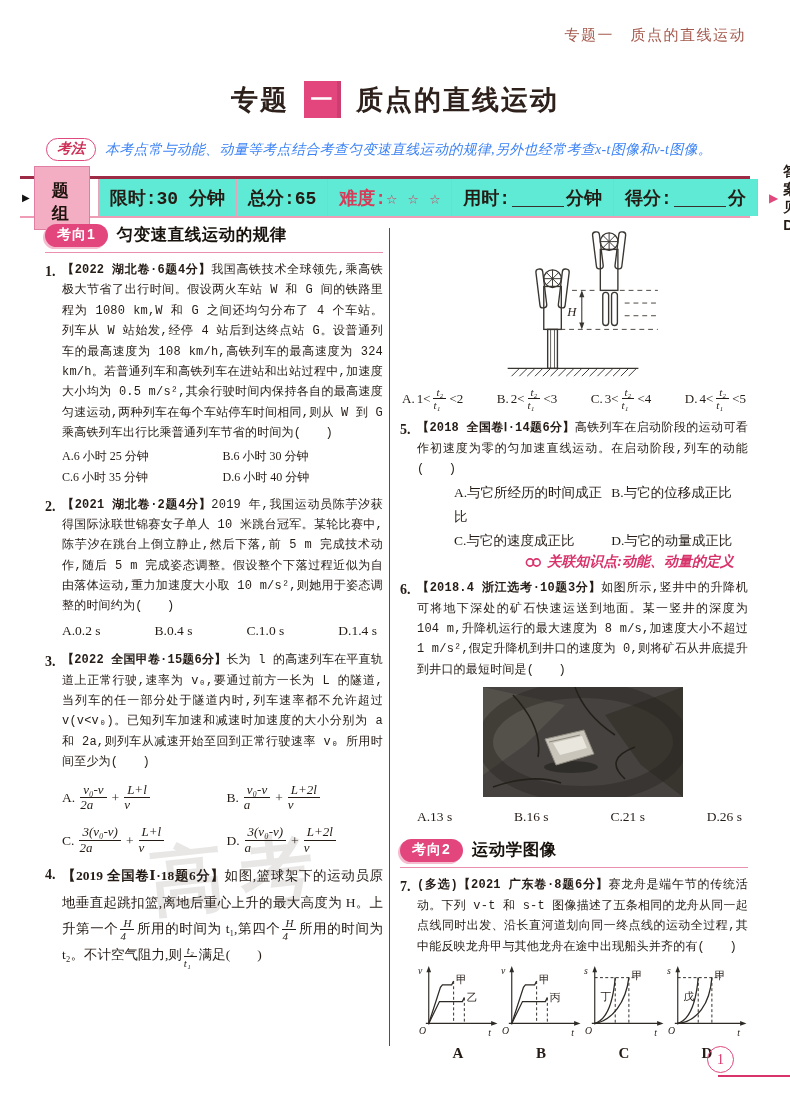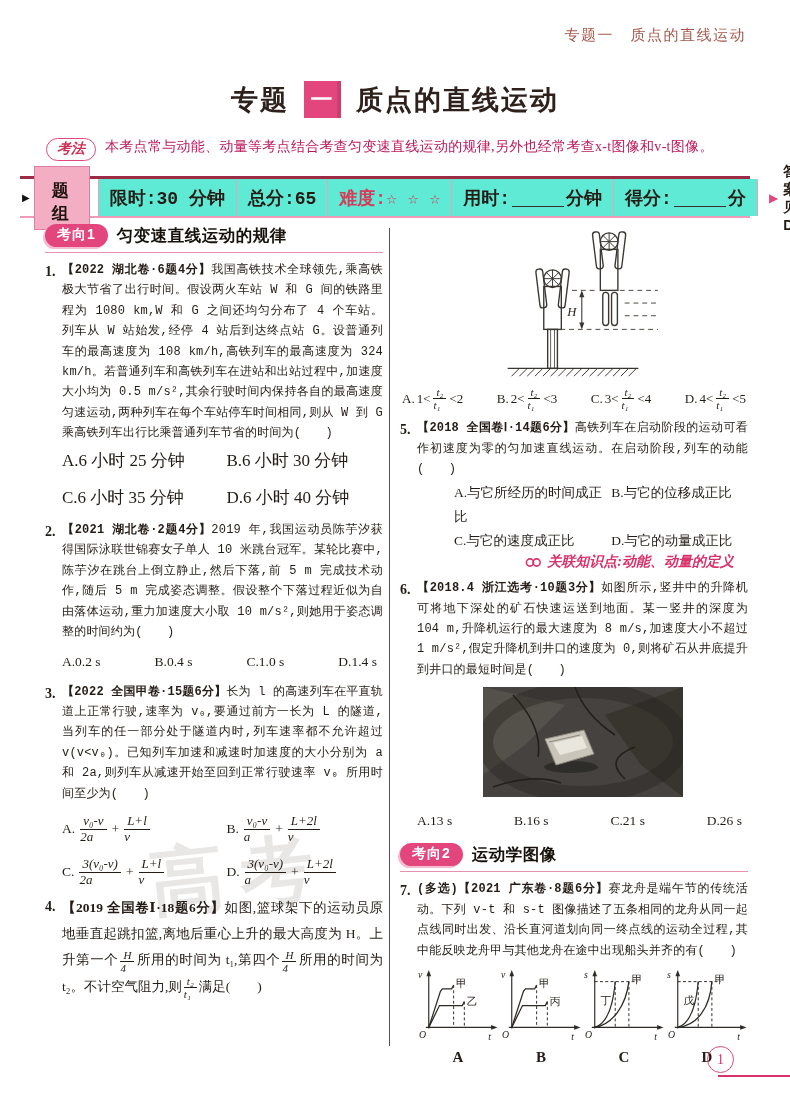--- a/index.html
+++ b/index.html
@@ -14,28 +14,28 @@
   .title-row{
     position:absolute;top:82px;left:0;width:100%;text-align:center;
     font-weight:bold;font-size:27px;color:#2e211c;letter-spacing:2px;
   }
   .title-row .t-box{
     display:inline-block;vertical-align:middle;width:37px;height:37px;line-height:37px;
     background:#e2467c;color:#fff;font-size:22px;margin:0 15px;
     box-shadow:inset -4px 0 0 rgba(0,0,0,.10);transform:translateY(-3px);
   }
   .note-row{
-    position:absolute;top:138px;left:46px;right:38px;display:flex;align-items:flex-start;gap:9px;
+    position:absolute;top:138px;left:46px;right:38px;display:flex;align-items:center;gap:9px;
   }
   .note-badge{
     flex:0 0 auto;border:1.5px solid #e0487e;border-radius:15px;padding:1px 10px 2px;
     color:#ce2f55;font-size:14px;font-weight:bold;font-style:italic;
   }
   .note-text{
-    font-size:14px;color:#be185d;letter-spacing:.3px;white-space:nowrap;
+    font-size:14px;font-style:italic;color:#3b82f6;letter-spacing:.3px;white-space:nowrap;
   }
   
   .info-bar{
     position:absolute;top:176px;left:20px;right:40px;height:37px;
     border-top:3px solid #9e2b45;border-bottom:2px solid #ef9cb7;
     display:flex;align-items:stretch;background:#fff;
   }
   .bar-marker{align-self:center;font-size:10px;color:#111;margin:0 4px 0 2px;}
   .bar-group{
     align-self:center;background:#f4aec4;border:1px solid #e17ea3;
@@ -58,40 +58,40 @@
     display:flex;align-items:center;gap:5px;padding-left:11px;background:#fff;
     font-family:"Liberation Sans","DejaVu Sans",sans-serif;font-weight:bold;font-size:14px;
   }
   .bar-answer .arr{color:#e0487e;font-size:12px;}
   
   .col-divider{position:absolute;left:389px;top:228px;width:1px;height:818px;background:#55504b;}
   .col{position:absolute;top:224px;}
   .col.left{left:45px;width:338px;}
   .col.right{left:400px;width:348px;}
   .kx-header{
-    display:flex;align-items:center;gap:9px;border-bottom:1.5px solid #ea8fae;
+    display:flex;align-items:flex-start;gap:9px;border-bottom:1.5px solid #ea8fae;
     padding-bottom:5px;margin-bottom:4px;
   }
   .kx-badge{
     background:#e2467c;color:#fff;font-family:"Liberation Sans","DejaVu Sans",sans-serif;
     font-weight:bold;font-size:14px;padding:2px 12px 3px;border-radius:15px;
     box-shadow:-2px 2px 0 0 #f5bcd0;letter-spacing:1px;
   }
   .kx-title{
     font-family:"Liberation Sans","DejaVu Sans",sans-serif;font-weight:bold;font-size:16.5px;color:#17110c;
     letter-spacing:.5px;
   }
   
   .q{position:relative;padding-left:17px;margin-top:7px;}
   .qnum{position:absolute;left:0;top:0;font-weight:bold;font-size:14px;line-height:1.7;}
   .qtext{font-size:12px;line-height:1.7;text-align:justify;letter-spacing:.2px;font-family:Liberation Mono, monospace;}
   .qtext .tag{font-weight:bold;}
   .opt-grid2{display:grid;grid-template-columns:1.15fr 1fr;font-size:13.5px;line-height:1.75;margin-top:2px;margin-left:37px;}
-  .opt-grid2e{display:grid;grid-template-columns:1fr 1fr;font-size:17px;line-height:1.75;margin-top:2px;gap:8px;}
-  .opt-row4{display:flex;justify-content:space-between;font-size:13.5px;line-height:1.8;margin-top:8px;padding-right:6px;}
+  .opt-grid2e{display:grid;grid-template-columns:1fr 1fr;font-size:12px;line-height:1.75;margin-top:2px;}
+  .opt-row4{display:flex;justify-content:space-between;font-size:13.5px;line-height:1.8;margin-top:2px;padding-right:6px;}
   
   .frac{display:inline-flex;flex-direction:column;align-items:flex-start;vertical-align:middle;
         font-style:italic;line-height:1.15;margin:0 2px;font-size:12.5px;}
   .frac .num{border-bottom:1.1px solid #241b15;padding:0 3px;}
   .frac.small{font-size:11px;line-height:1.1;}
   .formula-grid{display:grid;grid-template-columns:1.05fr 1fr;row-gap:12px;margin-top:10px;font-size:13.5px;}
   .formula{display:flex;align-items:center;gap:3px;}
   .formula .frac{font-size:13px;}
   .inline-p{font-size:13.5px;line-height:1.95;text-align:justify;}
   

